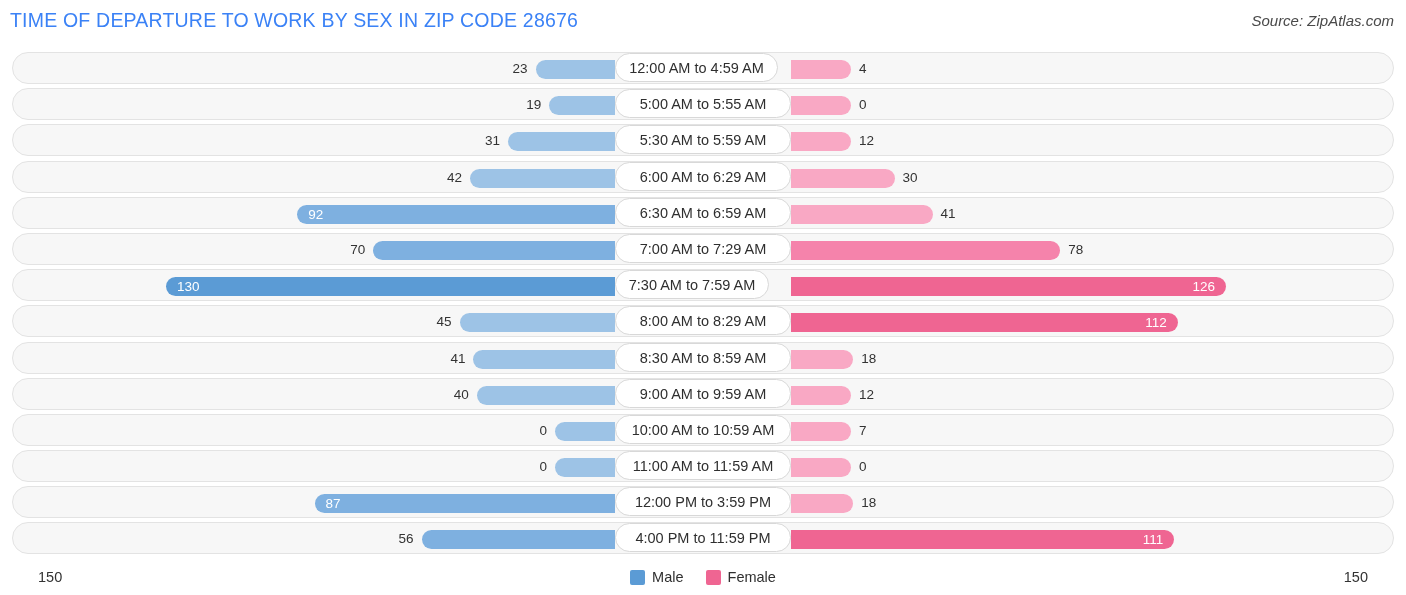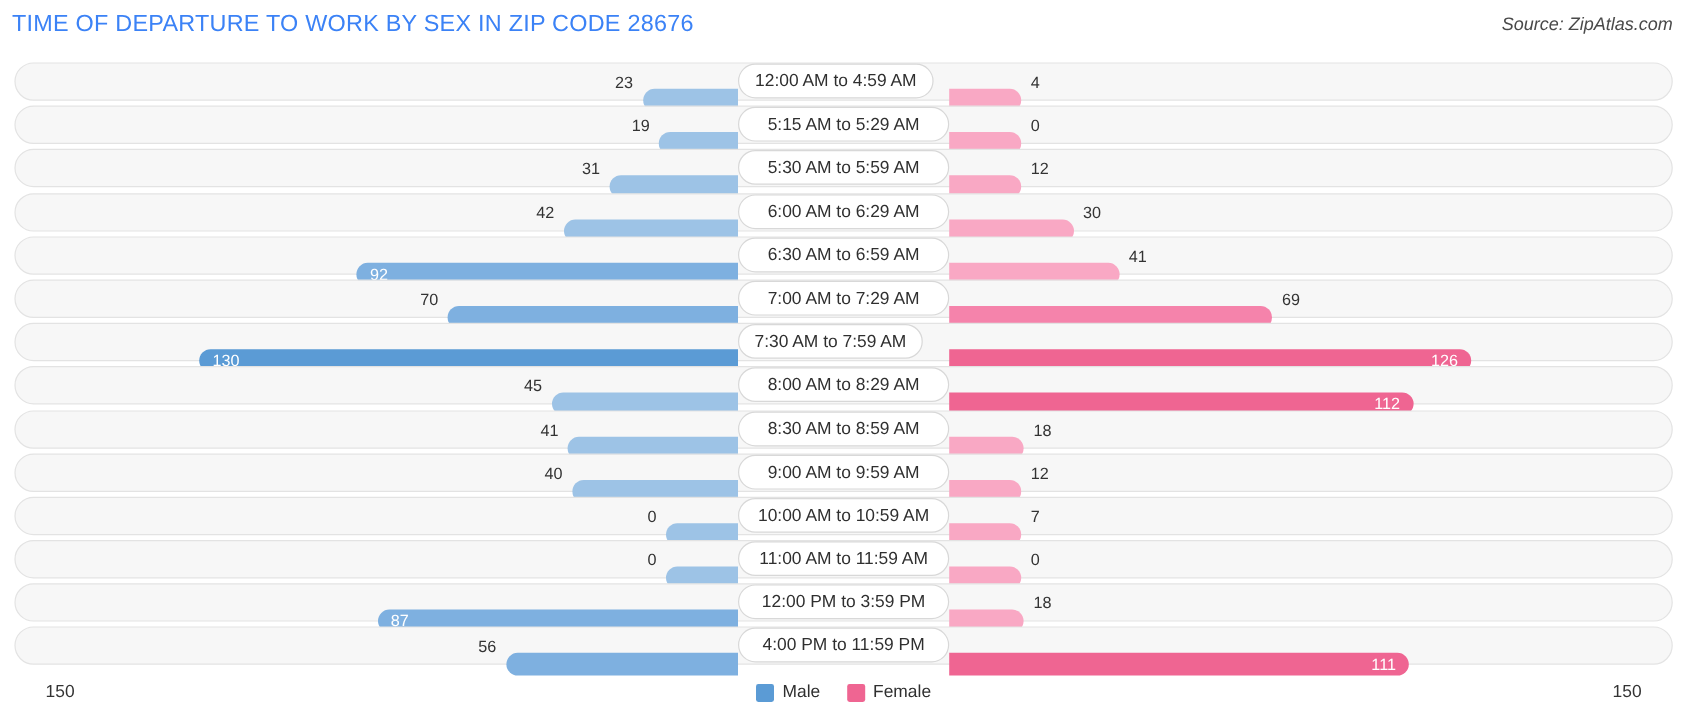--- a/index.html
+++ b/index.html
@@ -68,21 +68,21 @@
 
   
   .bars {
     position: absolute;
     left: 0; top: 0;
     width: 100%;
     height: 36.2px;
   }
   .bar {
     position: absolute;
-    top: 24px;
+    top: 10px;
     height: 19px;
     box-sizing: border-box;
     display: flex;
     align-items: center;
   }
   .bar-male {
     border-radius: 13px 0 0 13px;
     justify-content: flex-start;
   }
   .bar-female {
@@ -189,21 +189,21 @@
         <div class="cat-pill" style="left: 615px; width: 163px;">12:00 AM to 4:59 AM</div>
       </div>
     </div>
     <div class="row">
       <div class="track"></div>
       <div class="bars">
         <div class="outval outval-male" style="right: 864.613px;">19</div>
         <div class="bar bar-male" style="left: 549.387px; width: 65.6133px; background: rgb(157, 195, 230);"></div>
         <div class="outval outval-female" style="left: 859px;">0</div>
         <div class="bar bar-female" style="left: 791px; width: 60px; background: rgb(249, 168, 196);"></div>
-        <div class="cat-pill" style="left: 615px; width: 176px;">5:15 AM to 5:29 AM</div>
+        <div class="cat-pill" style="left: 615px; width: 176px;">5:00 AM to 5:55 AM</div>
       </div>
     </div>
     <div class="row">
       <div class="track"></div>
       <div class="bars">
         <div class="outval outval-male" style="right: 906.053px;">31</div>
         <div class="bar bar-male" style="left: 507.947px; width: 107.053px; background: rgb(157, 195, 230);"></div>
         <div class="outval outval-female" style="left: 859px;">12</div>
         <div class="bar bar-female" style="left: 791px; width: 60px; background: rgb(249, 168, 196);"></div>
         <div class="cat-pill" style="left: 615px; width: 176px;">5:30 AM to 5:59 AM</div>
@@ -228,21 +228,21 @@
         <div class="outval outval-female" style="left: 940.587px;">41</div>
         <div class="bar bar-female" style="left: 791px; width: 141.587px; background: rgb(249, 168, 196);"></div>
         <div class="cat-pill" style="left: 615px; width: 176px;">6:30 AM to 6:59 AM</div>
       </div>
     </div>
     <div class="row">
       <div class="track"></div>
       <div class="bars">
         <div class="outval outval-male" style="right: 1040.73px;">70</div>
         <div class="bar bar-male" style="left: 373.267px; width: 241.733px; background: rgb(126, 176, 224);"></div>
-        <div class="outval outval-female" style="left: 1068.36px;">69</div>
+        <div class="outval outval-female" style="left: 1068.36px;">78</div>
         <div class="bar bar-female" style="left: 791px; width: 269.36px; background: rgb(245, 131, 171);"></div>
         <div class="cat-pill" style="left: 615px; width: 176px;">7:00 AM to 7:29 AM</div>
       </div>
     </div>
     <div class="row">
       <div class="track"></div>
       <div class="bars">
         <div class="bar bar-male" style="left: 166.067px; width: 448.933px; background: rgb(91, 155, 213);">
           <span class="inval">130</span>
         </div>

